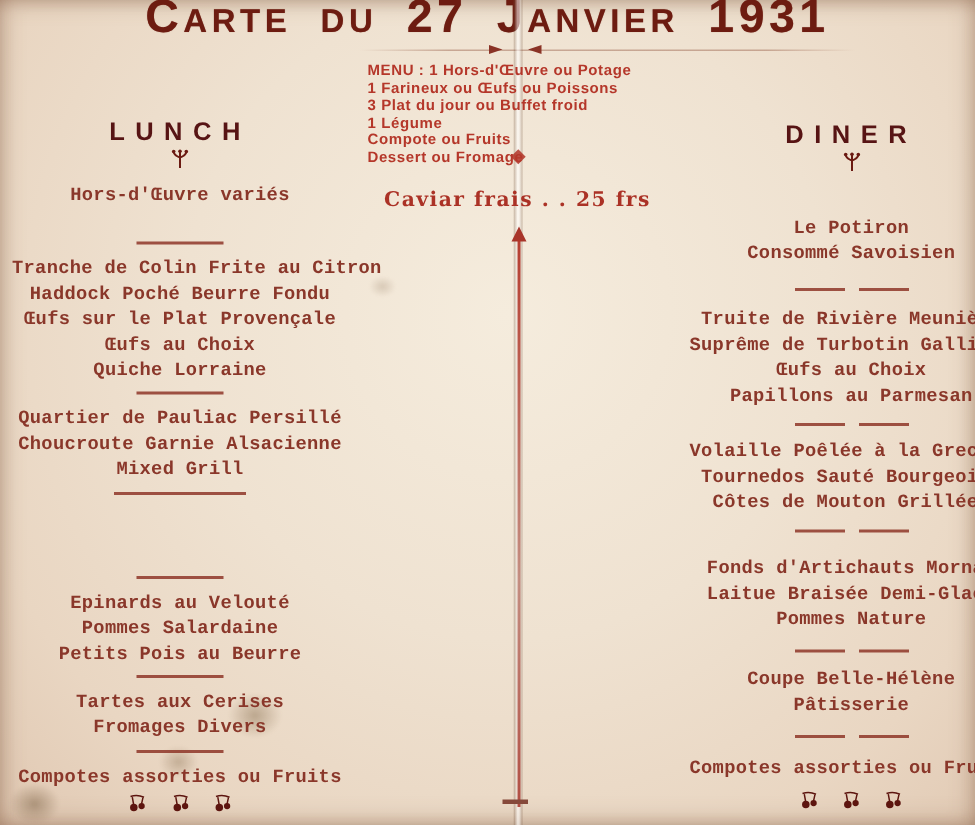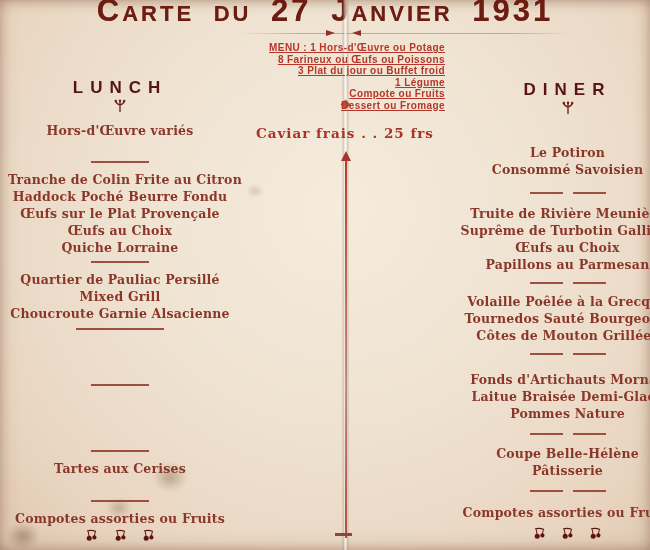--- a/index.html
+++ b/index.html
@@ -31,35 +31,35 @@
   .fold{position:absolute;left:342px;top:0;width:7px;height:550px;
     background:linear-gradient(to right, transparent 0, rgba(120,90,70,.28) 1px, rgba(255,255,255,.55) 3px, rgba(255,255,255,.55) 4px, rgba(120,90,70,.28) 6px, transparent 7px);}
   .fold-red{position:absolute;left:345px;top:160px;width:2px;height:378px;
     background:linear-gradient(to bottom, rgba(178,52,38,.95), rgba(155,62,45,.55) 60%, rgba(165,50,38,.85));}
   .fold-arrow{position:absolute;left:341px;top:151px;width:0;height:0;
     border-left:5px solid transparent;border-right:5px solid transparent;border-bottom:10px solid #a8352a;}
   .fold-tip{position:absolute;left:342px;top:101px;width:7px;height:7px;background:#b03226;transform:rotate(45deg);opacity:.85;}
   .fold-bar{position:absolute;left:335px;top:533px;width:17px;height:3px;background:#86493a;}
 
   
-  .menu-block{position:absolute;left:245px;top:42px;width:200px;text-align:right;
+  .menu-block{position:absolute;left:245px;top:42px;width:200px;text-align:left;
     font-family:"Liberation Sans", sans-serif;font-weight:bold;font-size:10px;line-height:11.5px;
-    color:#b5372a;letter-spacing:.4px;text-decoration:underline;}
+    color:#b5372a;letter-spacing:.4px;}
   .caviar{position:absolute;left:235px;top:125px;width:220px;text-align:center;
     font-weight:bold;font-size:13.5px;letter-spacing:1px;color:#ab3226;}
 
   
   .col{position:absolute;text-align:center;}
   .col-heading{position:absolute;width:100%;text-align:center;
     font-family:"Liberation Sans", sans-serif;font-weight:bold;font-size:17px;
     letter-spacing:7px;color:#571414;}
   .orn{position:absolute;width:100%;text-align:center;}
   .grp{position:absolute;width:100%;text-align:center;white-space:nowrap;
     font-weight:bold;font-size:12.5px;line-height:17px;color:#8a372a;letter-spacing:.2px;}
-  .grp .mi{white-space:nowrap;}
+  .grp .mi{white-space:nowrap;font-family:Liberation Mono, monospace;}
   .sep{position:absolute;left:50%;transform:translateX(-50%);height:2px;background:rgba(139,48,34,.82);width:58px;}
   .sep.wide{width:88px;}
   .sep.split{width:76px;background:linear-gradient(to right, rgba(139,48,34,.82) 0 44%, transparent 44% 56%, rgba(139,48,34,.82) 56% 100%);}
   .buffet-heading{font-size:14px;letter-spacing:1px;word-spacing:9px;color:#7c2216;
     text-decoration:underline;text-underline-offset:3px;margin-bottom:5px;}
   .cherries{position:absolute;width:100%;text-align:center;}
   .cherries svg{margin:0 5px;}
 
   
   .stain{position:absolute;border-radius:50%;filter:blur(1px);}
@@ -84,21 +84,21 @@
   <div class="fold-red"></div>
   <div class="fold-bar"></div>
 
   <div class="stain s1"></div>
   <div class="stain s2"></div>
   <div class="stain s3"></div>
   <div class="stain s4"></div>
 
   <div class="menu-block">
     <div>MENU : 1 Hors-d'Œuvre ou Potage</div>
-    <div>8 Farineux ou Œufs ou Poissons</div>
+    <div>1 Farineux ou Œufs ou Poissons</div>
     <div>3 Plat du jour ou Buffet froid</div>
     <div>1 Légume</div>
     <div>Compote ou Fruits</div>
     <div>Dessert ou Fromage</div>
   </div>
   <div class="caviar">Caviar frais . .  25 frs</div>
 
   <div class="col" style="left:8px;top:0;width:224px;height:550px;">
     <div class="col-heading" style="top:78px;">LUNCH</div>
     <div class="orn" style="top:98px;">
@@ -119,31 +119,37 @@
       <div class="mi">Tranche de Colin Frite au Citron</div>
       <div class="mi">Haddock Poché Beurre Fondu</div>
       <div class="mi">Œufs sur le Plat Provençale</div>
       <div class="mi">Œufs au Choix</div>
       <div class="mi">Quiche Lorraine</div>
     </div>
     <div class="sep" style="top:261px;"></div>
 
     <div class="grp" style="top:271px;">
       <div class="mi">Quartier de Pauliac Persillé</div>
+      <div class="mi">Choucroute Garnie Alsacienne</div>
       <div class="mi">Mixed Grill</div>
-      <div class="mi">Choucroute Garnie Alsacienne</div>
     </div>
     <div class="sep wide" style="top:328px;"></div>
 
     <div class="sep" style="top:384px;"></div>
 
+    <div class="grp" style="top:394px;">
+      <div class="mi">Epinards au Velouté</div>
+      <div class="mi">Pommes Salardaine</div>
+      <div class="mi">Petits Pois au Beurre</div>
+    </div>
     <div class="sep" style="top:450px;"></div>
 
     <div class="grp" style="top:460px;">
       <div class="mi">Tartes aux Cerises</div>
+      <div class="mi">Fromages Divers</div>
     </div>
     <div class="sep" style="top:500px;"></div>
 
     <div class="grp" style="top:510px;">
       <div class="mi">Compotes assorties ou Fruits</div>
     </div>
 
     <div class="cherries" style="top:527px;">
       <svg width="13" height="13" viewBox="0 0 13 13">
           <path d="M2 2 Q6.5 .5 11 2.5" stroke="#5d150f" fill="none" stroke-width="1.1"></path>

